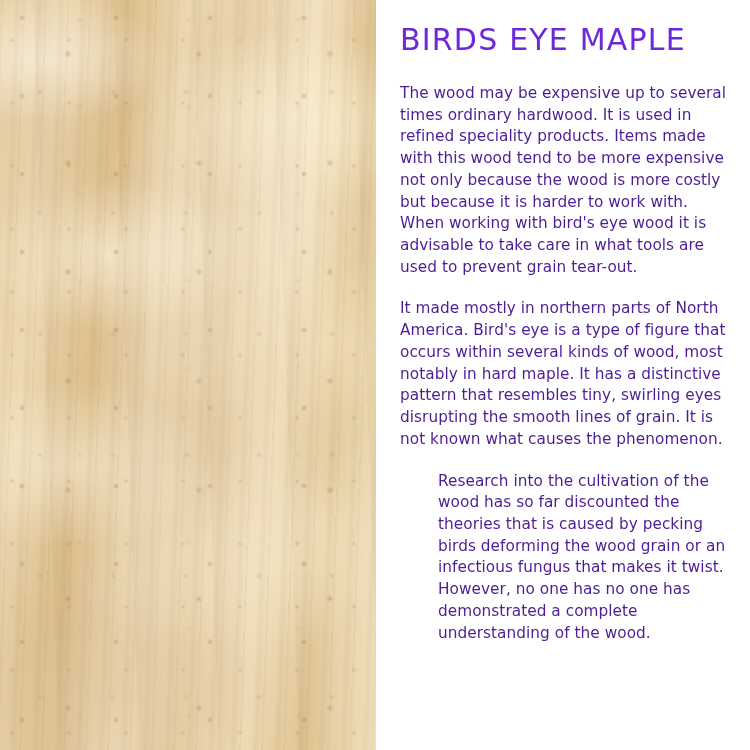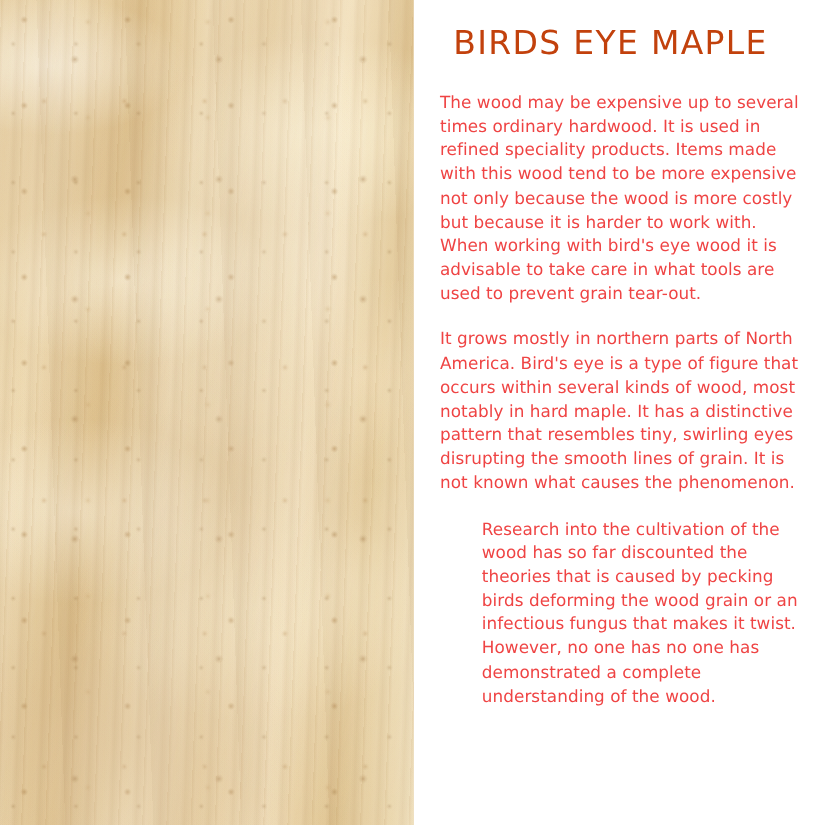--- a/index.html
+++ b/index.html
@@ -106,30 +106,30 @@
     height: 750px;
     box-sizing: border-box;
     padding: 22px 18px 0 24px;
     background: #ffffff;
   }
   .title {
     font-family: "DejaVu Sans", sans-serif;
     font-size: 30px;
     font-weight: 400;
     letter-spacing: 1.2px;
-    color: #c2410c;
-    margin: 0 0 26px 12px;
+    color: #6d28d9;
+    margin: 0 0 26px 0;
     white-space: nowrap;
   }
   .body-text p {
     margin: 0 0 20px 0;
     font-family: "DejaVu Sans", sans-serif;
     font-size: 15.3px;
     line-height: 1.42;
-    color: #ef4444;
+    color: #4c1d95;
     letter-spacing: 0.05px;
   }
   .body-text p:last-child {
     margin-bottom: 0;
     margin-left: 38px;
   }
 </style>
 </head>
 <body>
 
@@ -141,18 +141,18 @@
     <div class="grain-streaks"></div>
     <div class="eyes"></div>
     <div class="eyes2"></div>
     <div class="sheen"></div>
   </div>
 
   <div class="content">
     <h1 class="title">BIRDS EYE MAPLE</h1>
     <div class="body-text">
       <p>The wood may be expensive up to several times ordinary hardwood. It is used in refined speciality products. Items made with this wood tend to be more expensive not only because the wood is more costly but because it is harder to work with. When working with bird's eye wood it is advisable to take care in what tools are used to prevent grain tear-out.</p>
-      <p>It grows mostly in northern parts of North America. Bird's eye is a type of figure that occurs within several kinds of wood, most notably in hard maple. It has a distinctive pattern that resembles tiny, swirling eyes disrupting the smooth lines of grain. It is not known what causes the phenomenon.</p>
+      <p>It made mostly in northern parts of North America. Bird's eye is a type of figure that occurs within several kinds of wood, most notably in hard maple. It has a distinctive pattern that resembles tiny, swirling eyes disrupting the smooth lines of grain. It is not known what causes the phenomenon.</p>
       <p>Research into the cultivation of the wood has so far discounted the theories that is caused by pecking birds deforming the wood grain or an infectious fungus that makes it twist. However, no one has no one has demonstrated a complete understanding of the wood.</p>
     </div>
   </div>
 
 </div>
 
 </body></html>

